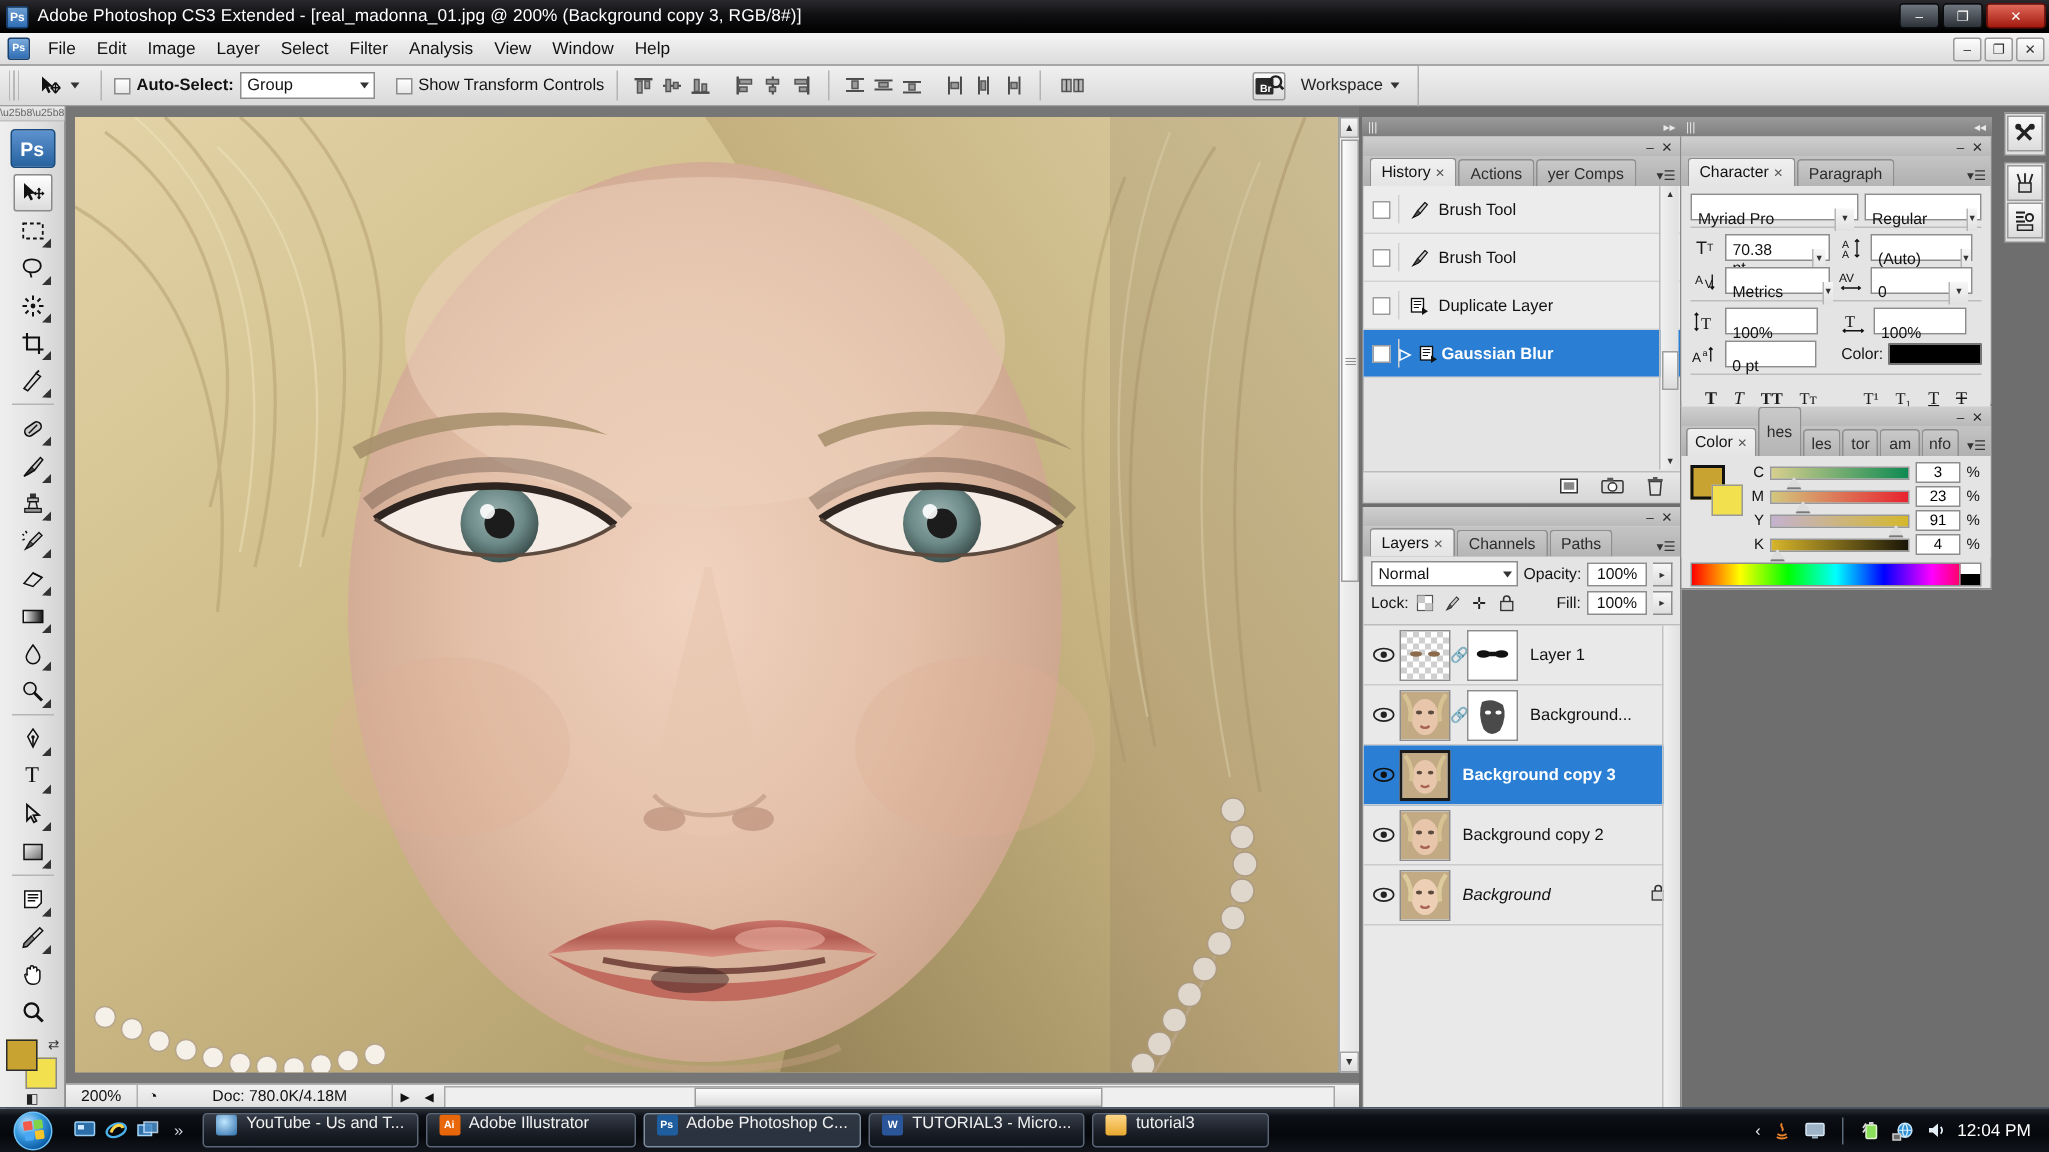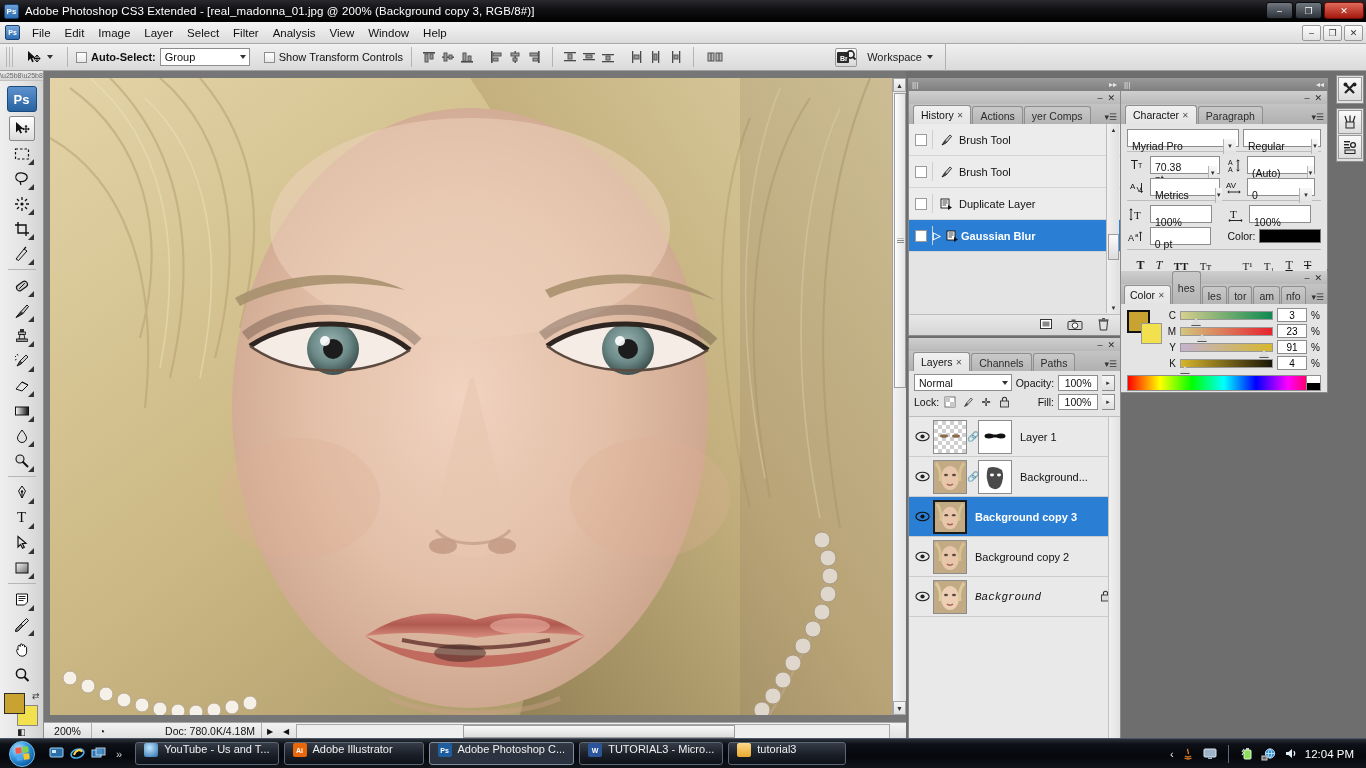--- a/index.html
+++ b/index.html
@@ -148,21 +148,21 @@
     position:absolute;left:0;width:13px;height:14px;display:flex;align-items:center;justify-content:center;
     font-size:7px;color:#333;background:linear-gradient(to bottom,#f6f6f6,#dedede);border:1px solid #a5a5a5;
   }
   .statusbar{
     position:absolute;left:0;bottom:0;width:862px;height:17px;
     background:linear-gradient(to bottom,#f2f2f2,#e0e0e0);border-top:1px solid #a6a6a6;
     display:flex;align-items:center;font-size:10.5px;color:#111;
   }
   .sb-zoom{width:48px;text-align:center;border-right:1px solid #b0b0b0;height:17px;line-height:17px;}
   .sb-eye{width:20px;display:flex;align-items:center;justify-content:center;font-size:10px;}
-  .sb-doc{padding:0 6px;min-width:150px;text-align:right;border-right:1px solid #b0b0b0;height:17px;line-height:17px;}
+  .sb-doc{padding:0 6px;min-width:150px;text-align:center;border-right:1px solid #b0b0b0;height:17px;line-height:17px;}
   .sb-tri{width:16px;display:flex;align-items:center;justify-content:center;font-size:8px;}
   .sb-hsb{flex:1;height:15px;margin:1px 16px 1px 2px;background:#efefef;border:1px solid #a7a7a7;position:relative;}
   .sb-hsb .hthumb{position:absolute;left:28%;top:0;height:13px;width:46%;background:linear-gradient(to bottom,#fbfbfb,#dcdcdc);border:1px solid #9d9d9d;}
 
   
   .dock{
     position:absolute;left:906px;top:71px;width:460px;height:697px;background:#6e6e6e;
   }
   .dockcol{position:absolute;top:7px;}
   .dockcol.left{left:2px;width:213px;}
@@ -226,21 +226,21 @@
     display:flex;align-items:center;justify-content:center;font-size:7px;color:#333;}
   .lock-ico{width:14px;height:14px;display:flex;align-items:center;justify-content:center;font-size:11px;color:#222;}
   .layer-list{background:#e9e9e9;border-top:1px solid #bcbcbc;height:324px;position:relative;overflow:hidden;}
   .layer-row{height:40px;display:flex;align-items:center;border-bottom:1px solid #cccccc;padding-left:2px;}
   .layer-row.sel{background:#2a7fd4;}
   .eye{width:22px;display:flex;align-items:center;justify-content:center;font-size:11px;color:#222;}
   .lthumb{width:34px;height:34px;border:1px solid #8c8c8c;background:#fff;overflow:hidden;position:relative;}
   .lthumb.selb{border:2px solid #1b1b1b;}
   .lname{margin-left:8px;font-size:11px;color:#111;}
   .layer-row.sel .lname{color:#fff;font-weight:bold;}
-  .lname.ital{font-style:italic;font-family:Liberation Mono, monospace;}
+  .lname.ital{font-style:italic;}
   .link-ico{width:11px;text-align:center;font-size:10px;color:#333;}
   .masky{width:34px;height:34px;border:1px solid #8c8c8c;background:#fff;position:relative;overflow:hidden;}
   .locklayer{margin-left:auto;margin-right:9px;font-size:10px;color:#333;}
   .lscroll{position:absolute;right:0;top:0;width:12px;height:100%;background:linear-gradient(to right,#f0f0f0,#e1e1e1);border-left:1px solid #c2c2c2;}
 
   
   .char-body{padding:5px 6px 4px;background:#e4e4e4;}
   .crow{display:flex;align-items:center;gap:4px;margin-bottom:4px;}
   .cfield{
     height:17px;border:1px solid #8d8d8d;background:#fff;display:flex;align-items:center;

